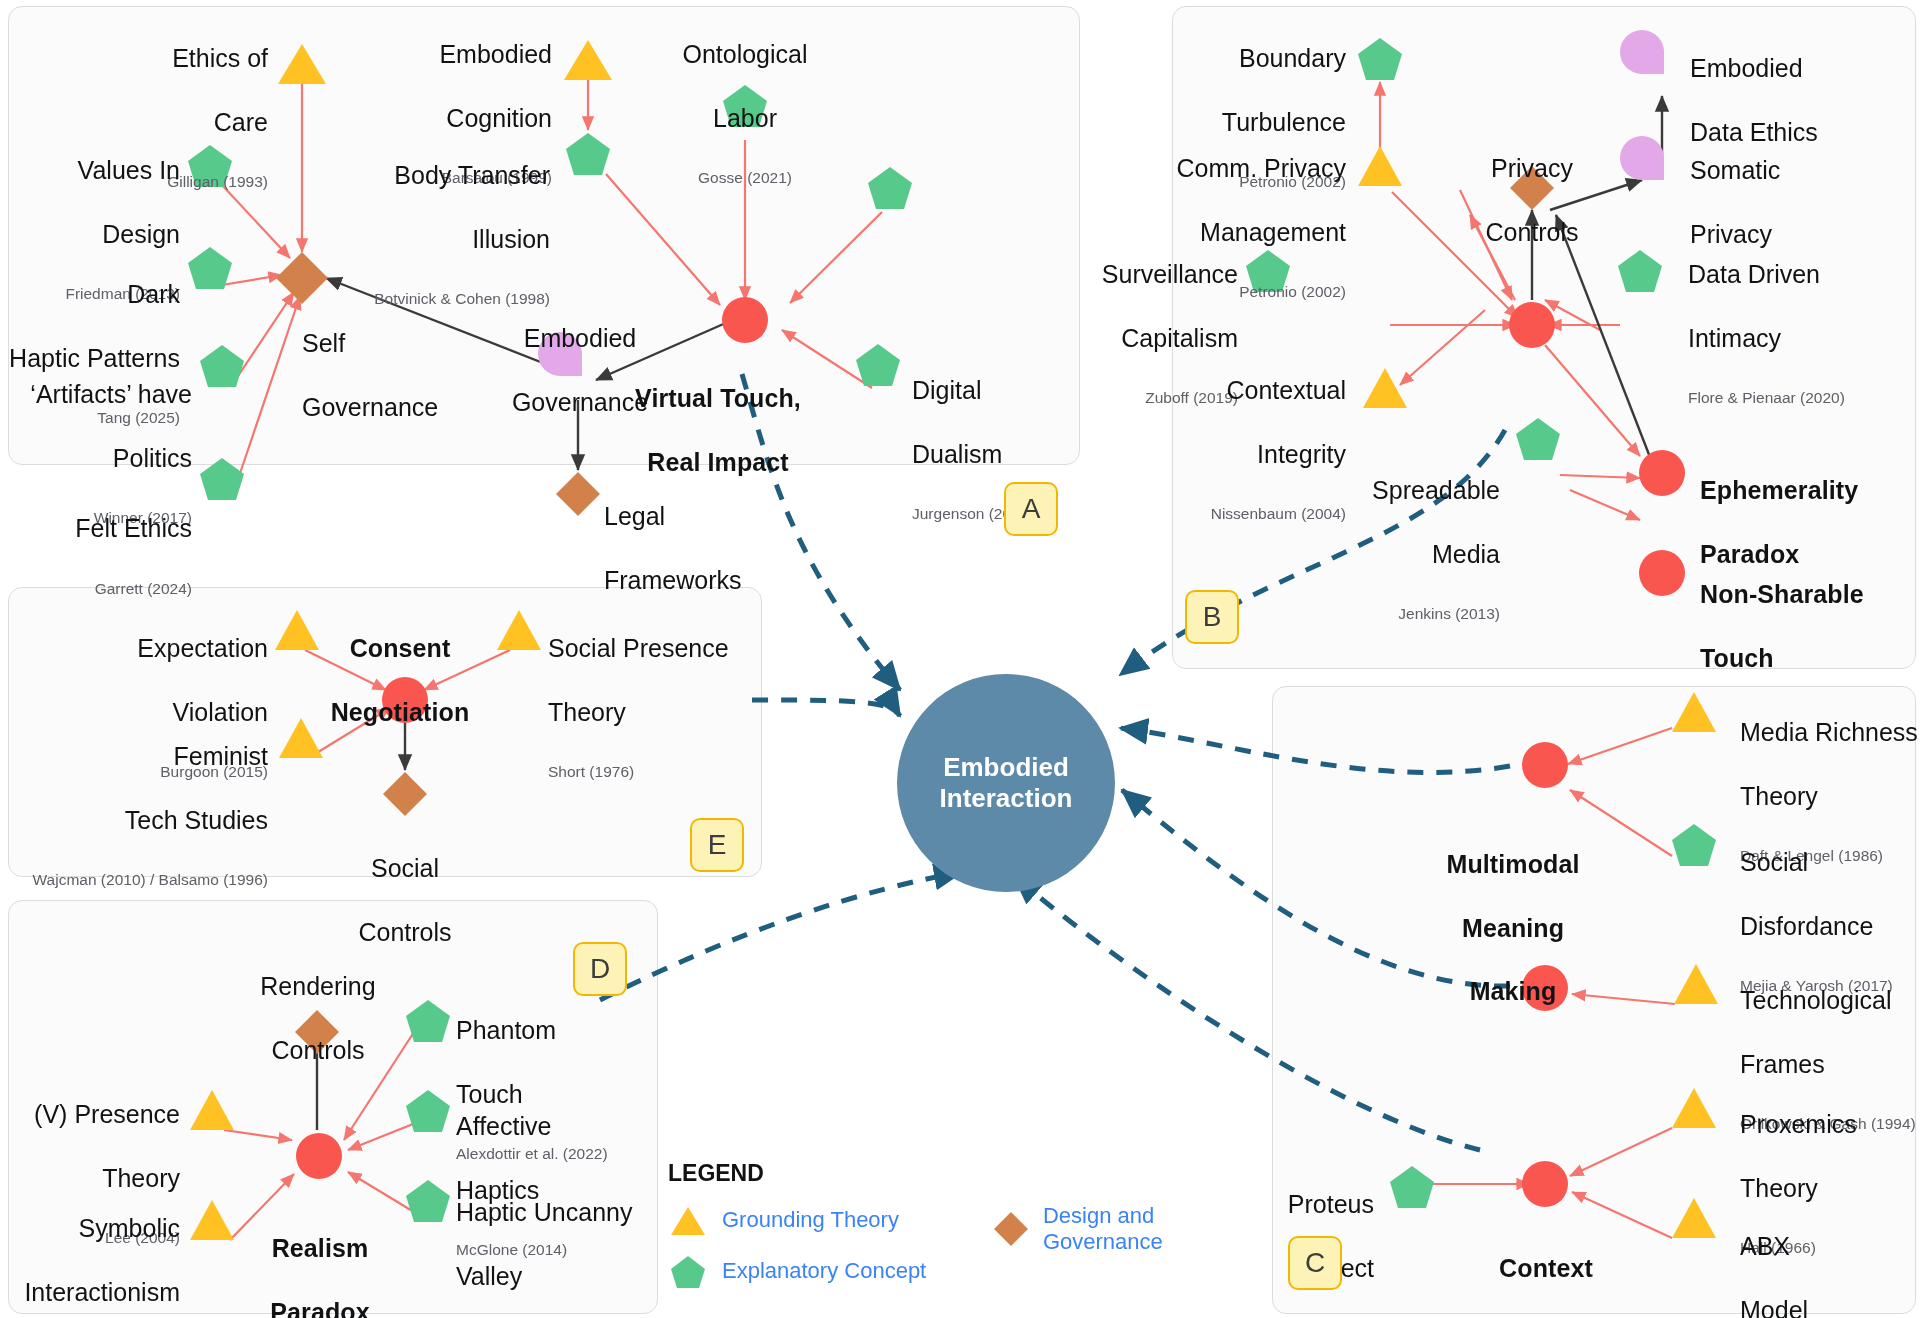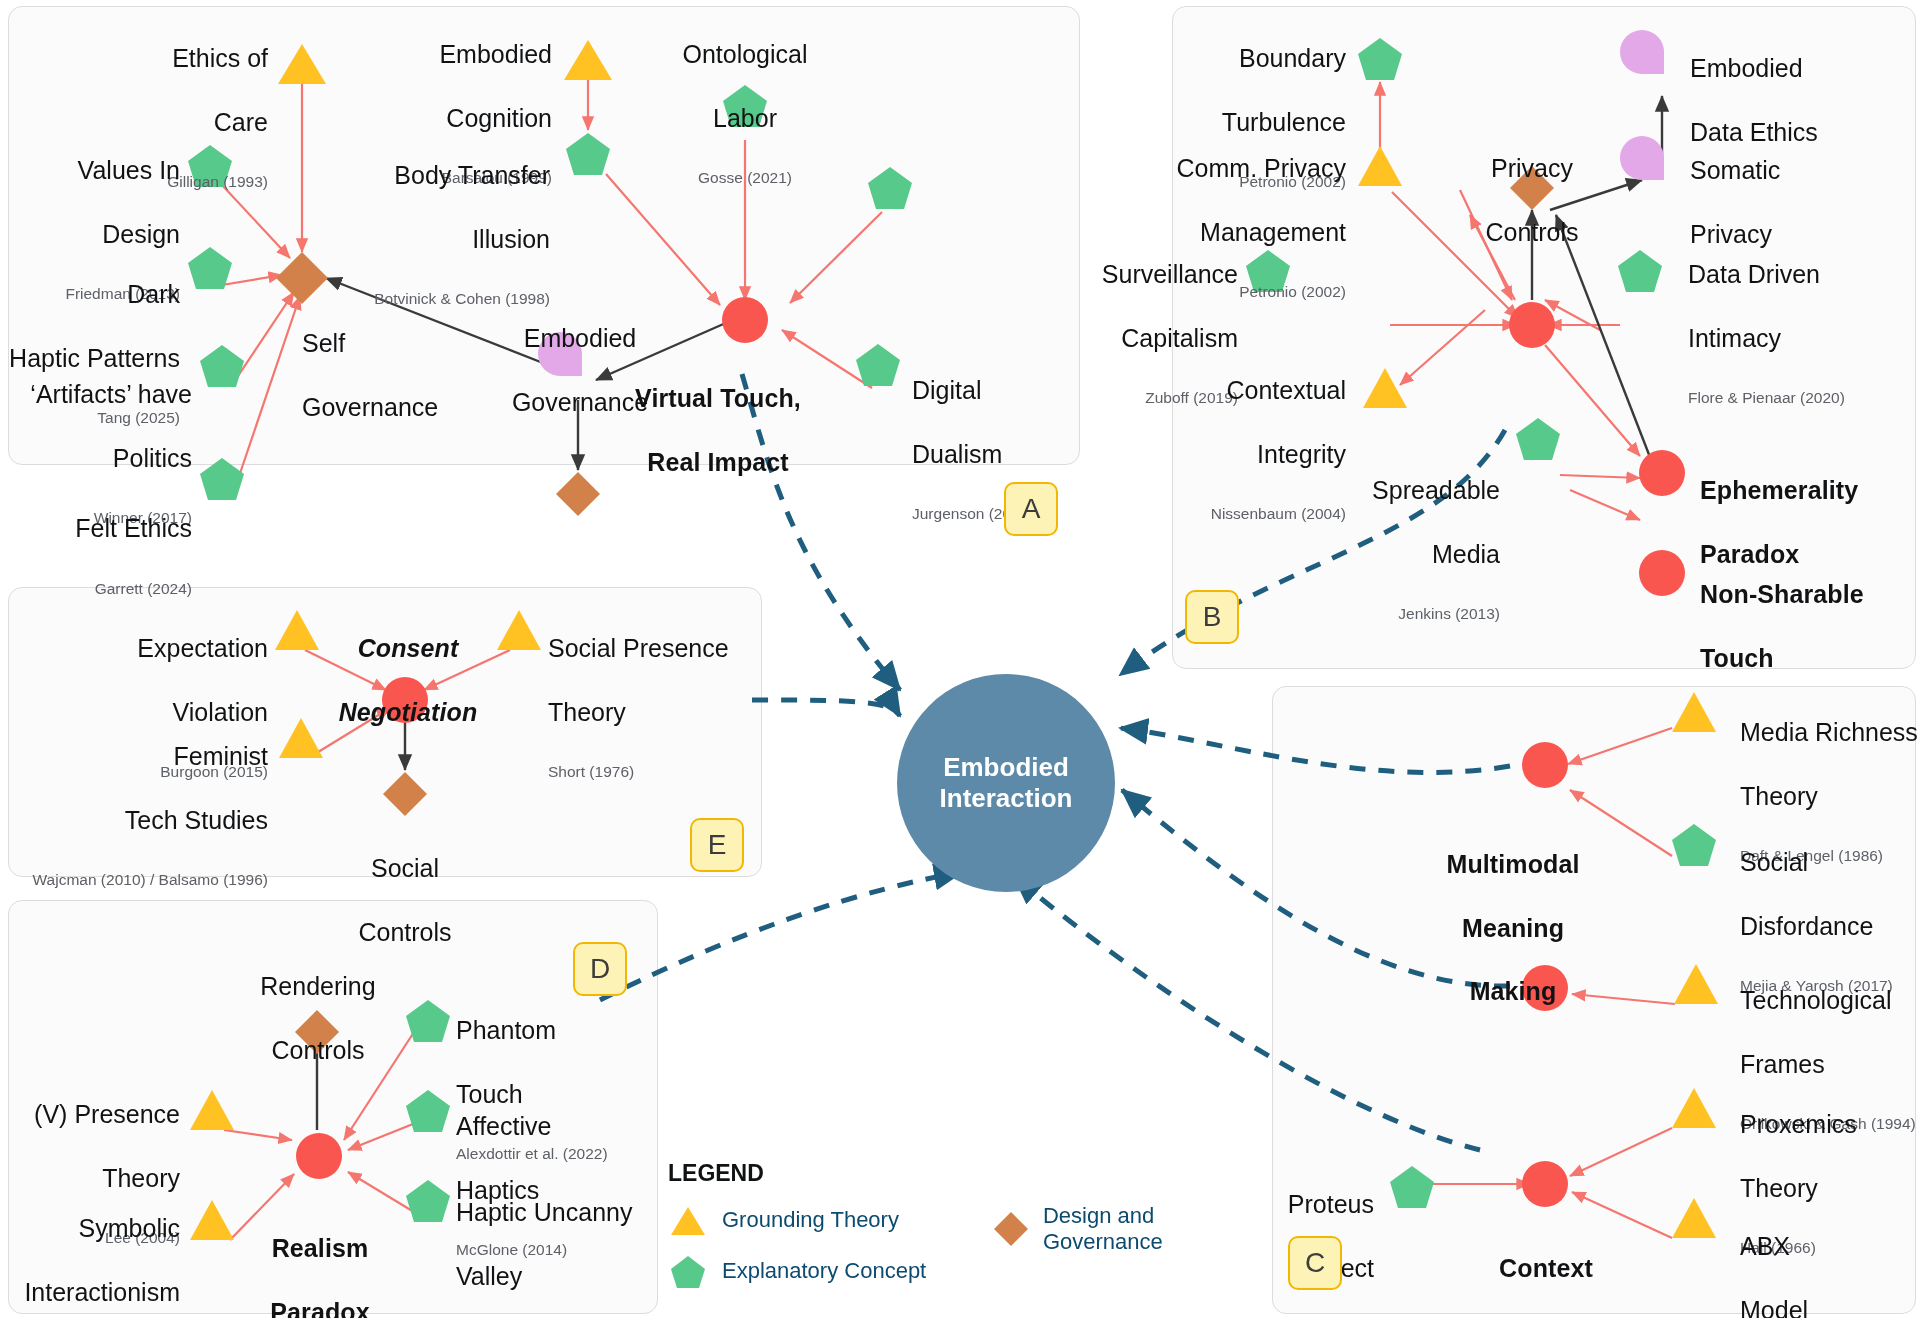--- a/index.html
+++ b/index.html
@@ -14,21 +14,21 @@
   .lbl .c{font-size:15.5px;color:#5d6066;display:block;margin-top:2px;}
   .lbl.r{text-align:right;}
   .lbl.l{text-align:left;}
   .lbl.ctr{text-align:center;}
   .tag{position:absolute;width:50px;height:50px;border-radius:10px;background:#fdf3b7;
        border:2px solid #f2b705;display:flex;align-items:center;justify-content:center;
        font-size:28px;color:#3c3c3c;}
   .legend{position:absolute;}
   .legend .head{font-size:23px;font-weight:bold;color:#111214;}
   .legend .row{display:flex;align-items:center;gap:14px;margin-top:16px;}
-  .legend .row span.txt{font-size:22px;color:#0c4a6e;}
+  .legend .row span.txt{font-size:22px;color:#3b82f6;}
   .hub{position:absolute;border-radius:50%;background:#5d8aa8;display:flex;
        align-items:center;justify-content:center;text-align:center;color:#fff;
        font-size:26px;font-weight:bold;line-height:1.2;}
 </style>
 </head>
 <body>
 
 <div id="root">
 
   <div class="panel" style="left:8px;top:6px;width:1070px;height:457px;"></div>
@@ -235,20 +235,24 @@
     <span class="c">Garrett (2024)</span>
   </div>
   <div class="lbl l" style="left:302px;top:293px;width:220px;">
     <span class="t">Self</span>
     <span class="t">Governance</span>
   </div>
   <div class="lbl ctr" style="left:480px;top:288px;width:200px;">
     <span class="t">Embodied</span>
     <span class="t">Governance</span>
   </div>
+  <div class="lbl l" style="left:604px;top:466px;width:200px;">
+    <span class="t">Legal</span>
+    <span class="t">Frameworks</span>
+  </div>
   <div class="lbl ctr" style="left:598px;top:348px;width:240px;">
     <span class="t b">Virtual Touch,</span>
     <span class="t b">Real Impact</span>
   </div>
   <div class="tag" style="left:1004px;top:482px;">
     <span>A</span>
   </div>
 
   <div class="lbl r" style="left:1120px;top:8px;width:226px;">
     <span class="t">Boundary</span>
@@ -302,21 +306,21 @@
   </div>
   <div class="tag" style="left:1185px;top:590px;">
     <span>B</span>
   </div>
 
   <div class="lbl r" style="left:30px;top:598px;width:238px;">
     <span class="t">Expectation</span>
     <span class="t">Violation</span>
     <span class="c">Burgoon (2015)</span>
   </div>
-  <div class="lbl ctr" style="left:300px;top:598px;width:216px;font-style:italic;">
+  <div class="lbl ctr" style="left:292px;top:598px;width:216px;">
     <span class="t b">Consent</span>
     <span class="t b">Negotiation</span>
   </div>
   <div class="lbl l" style="left:548px;top:598px;width:226px;">
     <span class="t">Social Presence</span>
     <span class="t">Theory</span>
     <span class="c">Short (1976)</span>
   </div>
   <div class="lbl r" style="left:10px;top:706px;width:258px;">
     <span class="t">Feminist</span>

